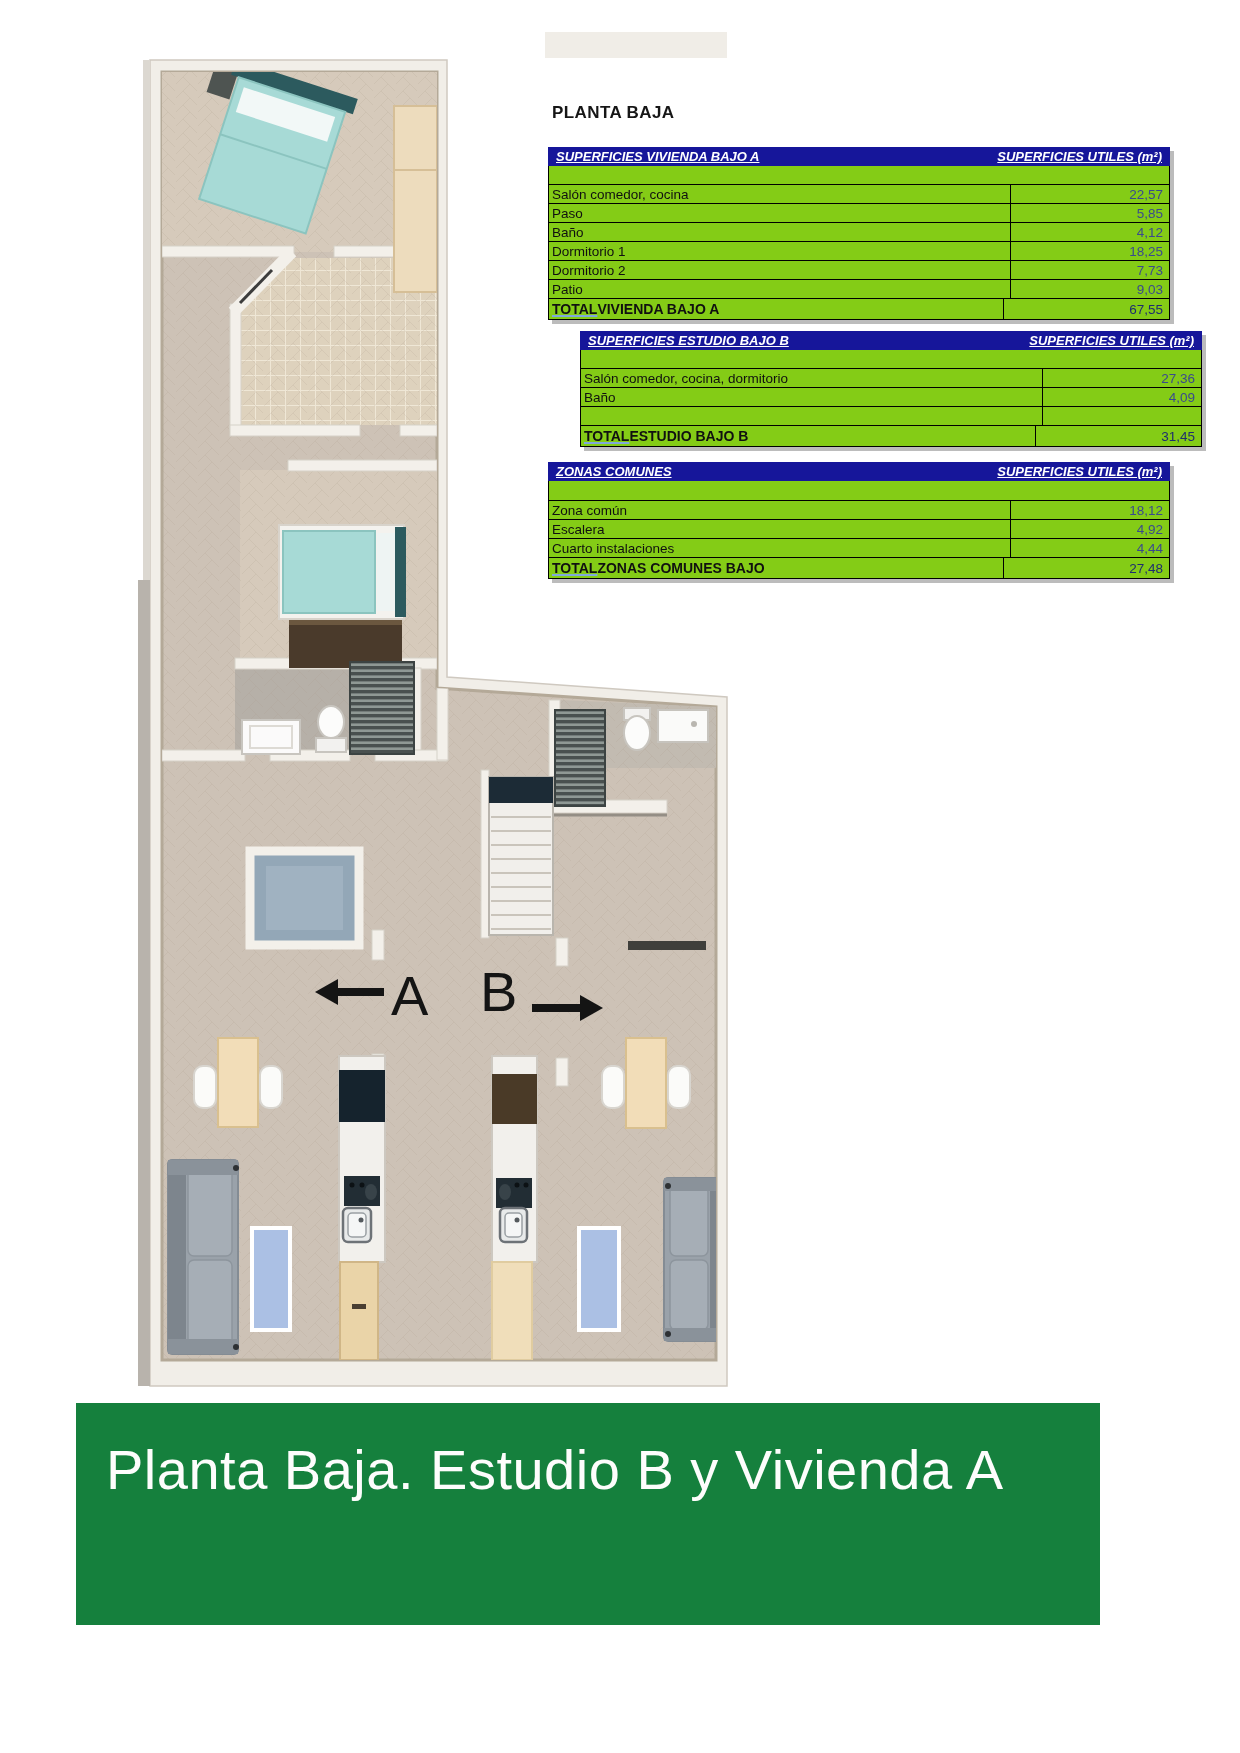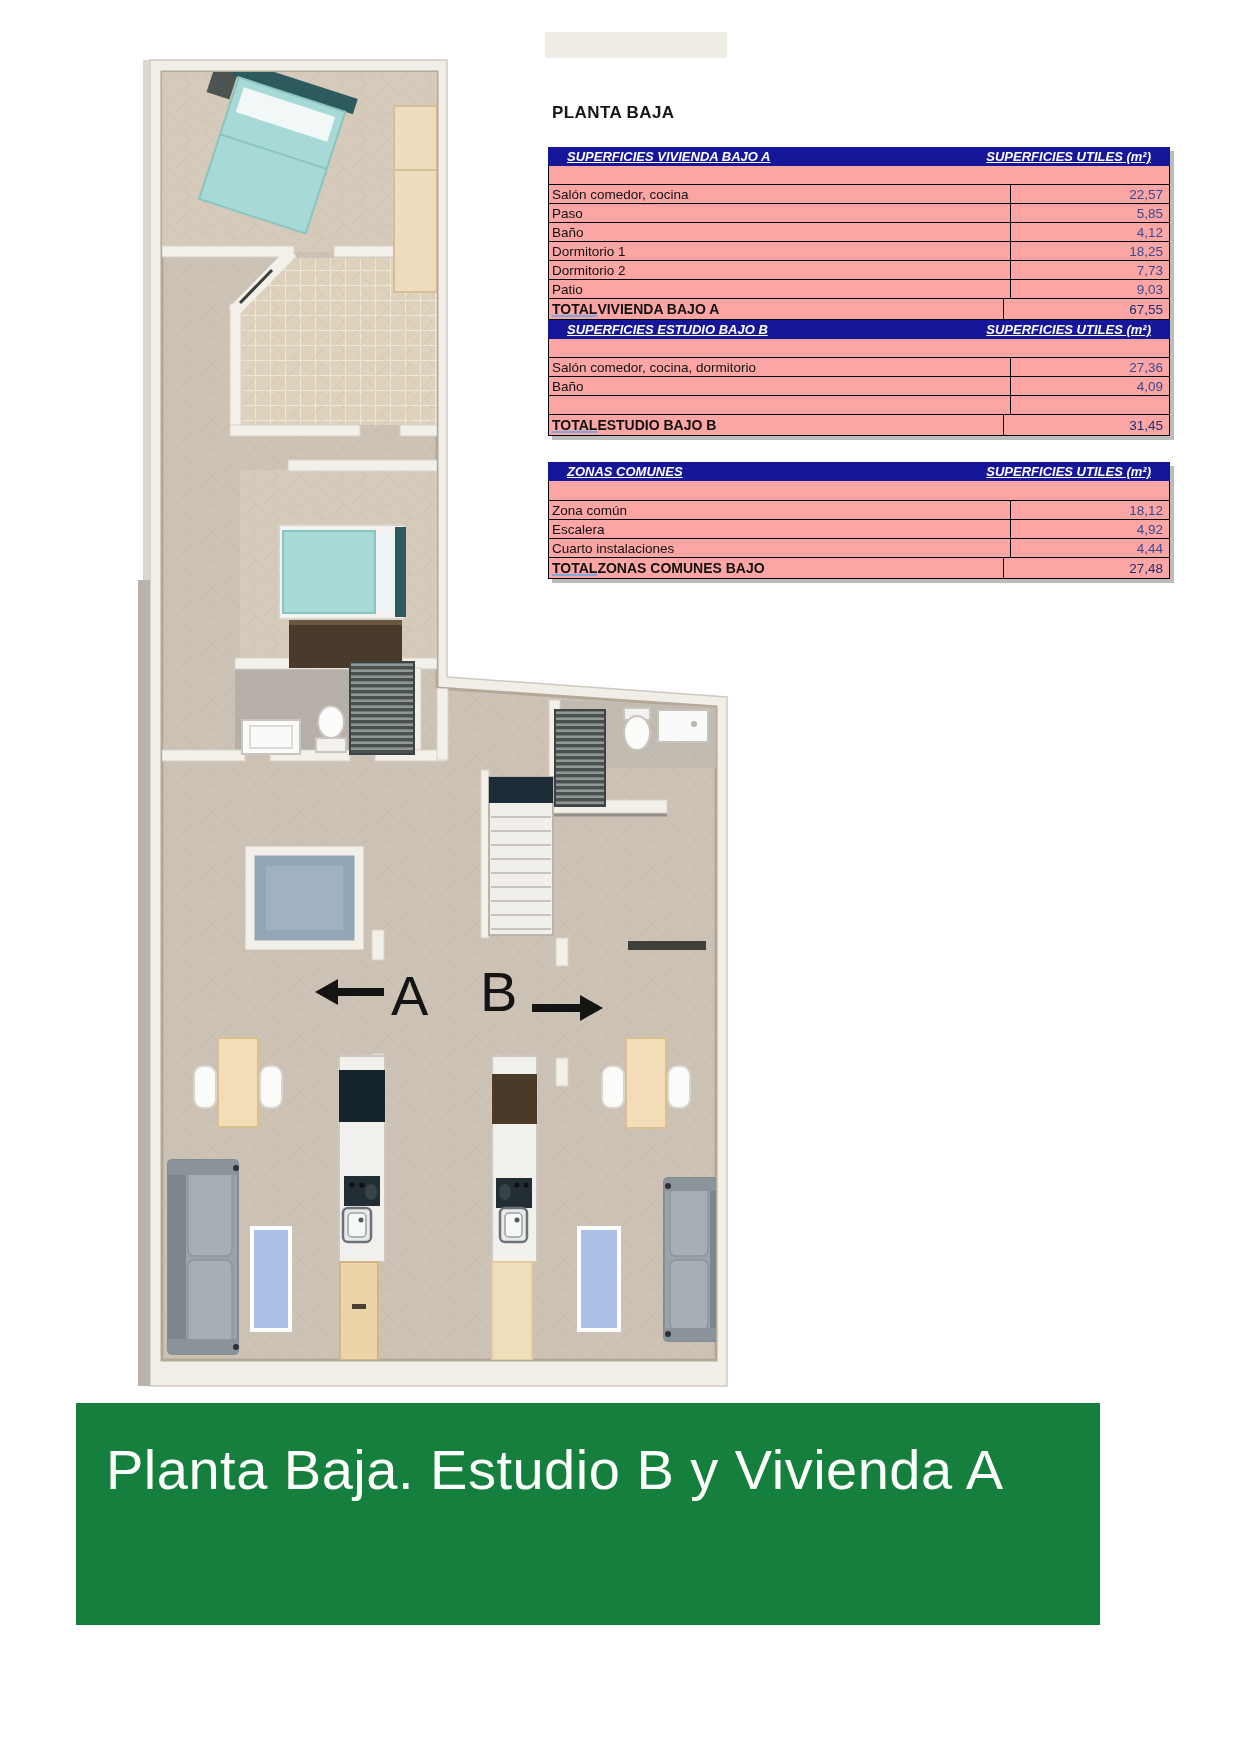--- a/index.html
+++ b/index.html
@@ -5,23 +5,23 @@
   html,body{margin:0;padding:0;background:#ffffff;}
   .canvas{position:relative;width:1240px;height:1753px;background:#ffffff;overflow:hidden;
           font-family:"Liberation Sans",sans-serif;}
   svg{position:absolute;left:0;top:0;}
 
   .page-title{position:absolute;left:552px;top:103px;font-size:17px;font-weight:bold;
               color:#161616;letter-spacing:.4px;z-index:3;}
 
   .area-table{position:absolute;left:548px;width:622px;z-index:3;box-shadow:4px 4px 0 #bcbcbc;}
   .tbl-header{height:19px;background:#16169A;color:#ffffff;display:flex;justify-content:space-between;
-              align-items:center;padding:0 19px;font-size:13px;font-style:italic;font-weight:bold;}
+              align-items:center;padding:0 8px;font-size:13px;font-style:italic;font-weight:bold;}
   .tbl-header span{text-decoration:underline;white-space:nowrap;}
-  .tbl-body{background:#fca5a5;border:1px solid #000;border-top:none;}
+  .tbl-body{background:#84cc16;border:1px solid #000;border-top:none;}
   .tbl-spacer{height:18px;}
   .tbl-row{display:flex;border-top:1px solid #000;height:18px;align-items:center;}
   .tbl-row .lbl{flex:1;align-self:stretch;display:flex;align-items:center;border-right:1px solid #000;
                 padding:0 3px;font-size:13.5px;color:#101010;white-space:nowrap;overflow:hidden;}
   .tbl-row .val{width:146px;text-align:right;padding:16px 6px;font-size:13.5px;color:#3A4A8E;}
   .tbl-total{height:20px;gap:7px;}
   .tbl-total .lbl{font-weight:bold;font-size:14px;}
   .tbl-total .val{font-weight:normal;color:#1E2D6F;}
   .total-word{text-decoration:underline;text-decoration-color:#7FA8DC;text-decoration-thickness:2px;}
 
@@ -278,21 +278,21 @@
     <div class="tbl-row tbl-total">
       <div class="lbl">
             <span class="total-word">TOTAL</span>
             <span> VIVIENDA BAJO A</span>
           </div>
       <div class="val">67,55</div>
     </div>
   </div>
 </div>
 
-<div class="area-table" style="top:320px;">
+<div class="area-table" style="top:331px;margin-left:32px;">
   <div class="tbl-header">
     <span>SUPERFICIES ESTUDIO BAJO B</span>
     <span>SUPERFICIES UTILES  (m²)</span>
   </div>
   <div class="tbl-body">
     <div class="tbl-spacer"></div>
     <div class="tbl-row">
       <div class="lbl">Salón comedor, cocina, dormitorio</div>
       <div class="val">27,36</div>
     </div>

